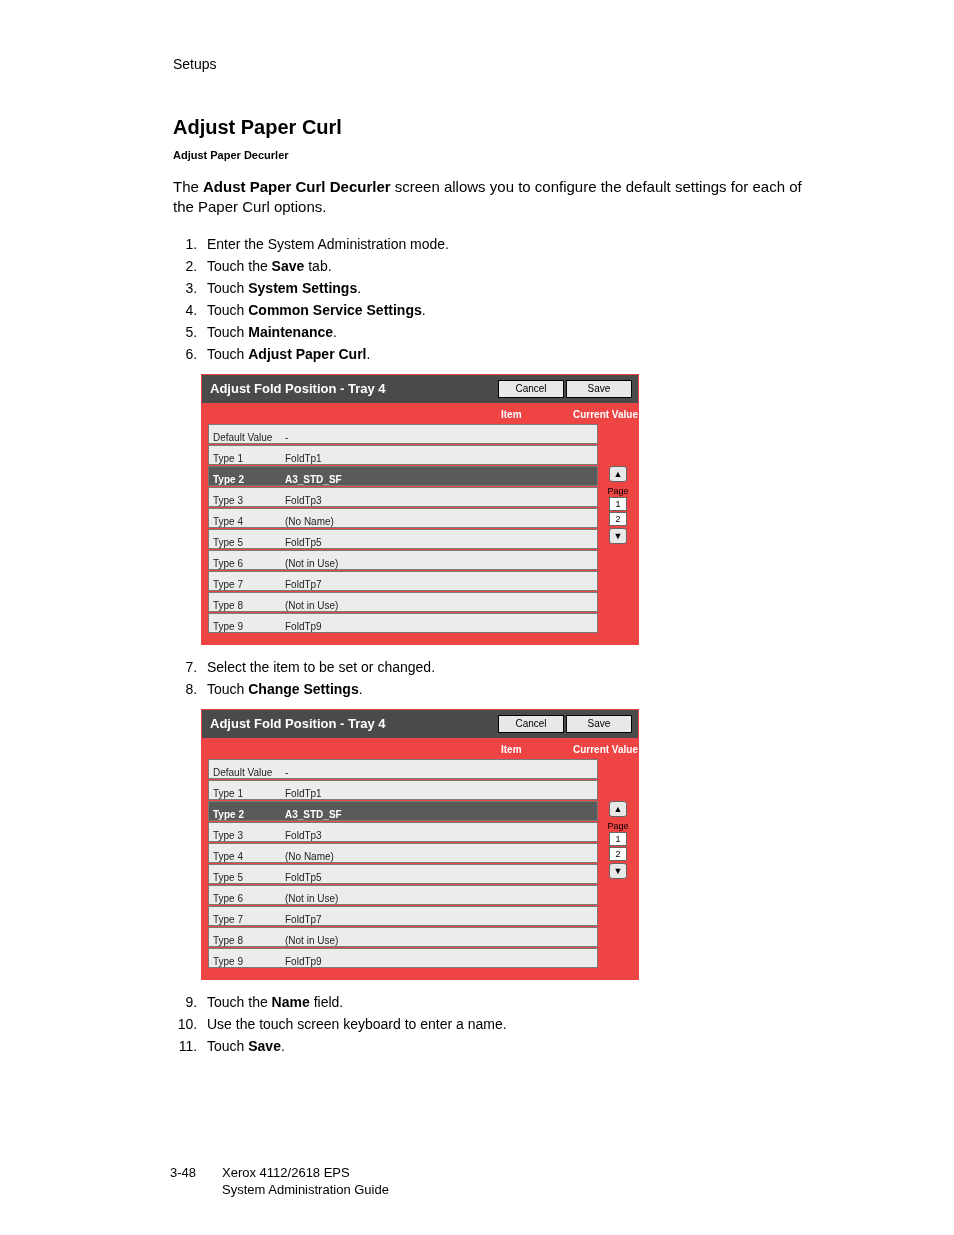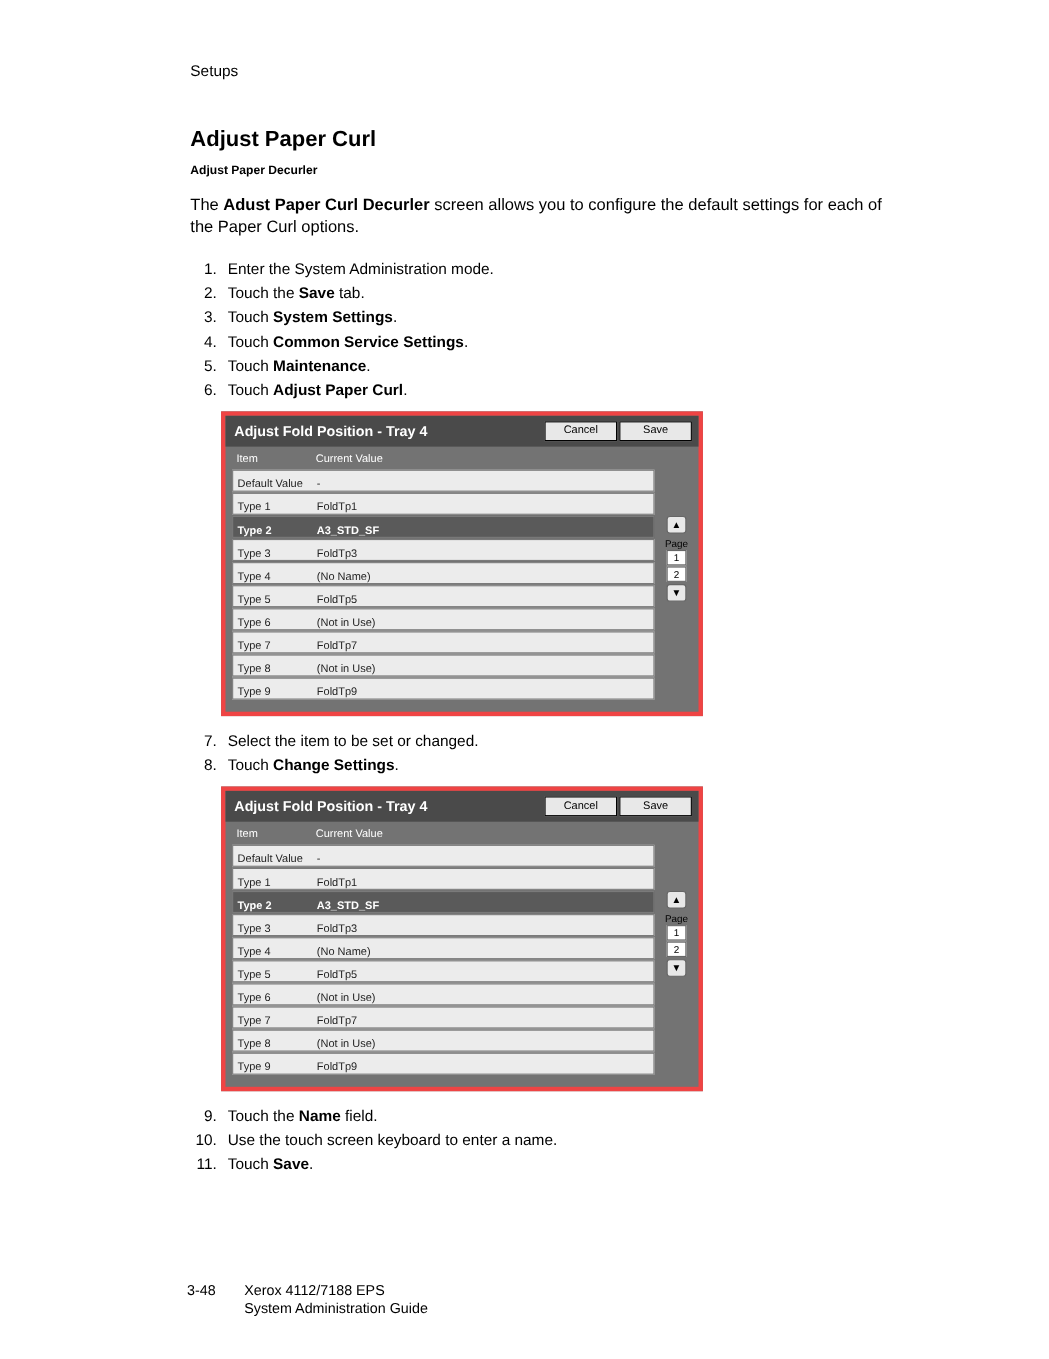--- a/index.html
+++ b/index.html
@@ -47,22 +47,22 @@
   ol.steps li {
     margin-bottom: 6px;
     padding-left: 6px;
   }
   .bold { font-weight: bold; }
 
   
   .ui-panel {
     width: 438px;
     margin: 6px 0 14px 28px;
-    background: #737373;
-    border: 4px solid #ef4444;
+    background: #ef4444;
+    border: 1px solid #ef4444;
     box-sizing: border-box;
     padding-bottom: 10px;
   }
   .ui-titlebar {
     background: #4a4a4a;
     color: #fff;
     display: flex;
     align-items: center;
     height: 28px;
     padding: 0 6px 0 8px;
@@ -81,22 +81,23 @@
     width: 66px;
     text-align: center;
     line-height: 16px;
     margin-left: 2px;
     box-sizing: border-box;
   }
   .ui-cols {
     display: flex;
     color: #fff;
     font-size: 10px;
-    font-weight: normal;
+    font-weight: bold;
     padding: 6px 0 4px 10px;
+    justify-content: flex-end;
   }
   .ui-col-item { width: 72px; }
   .ui-col-val { }
   .ui-body {
     display: flex;
     padding: 0 6px 0 6px;
   }
   .ui-list {
     flex: 1;
   }
@@ -320,17 +321,17 @@
     <ol class="steps" start="9">
       <li><span>Touch the </span><span class="bold">Name</span><span> field.</span></li>
       <li>Use the touch screen keyboard to enter a name.</li>
       <li><span>Touch </span><span class="bold">Save</span><span>.</span></li>
     </ol>
   </div>
 
   <div class="footer">
     <div class="pn">3-48</div>
     <div class="ft">
-      <div>Xerox 4112/7188 EPS</div>
+      <div>Xerox 4112/2618 EPS</div>
       <div>System Administration Guide</div>
     </div>
   </div>
 </div>
 
 </body></html>

